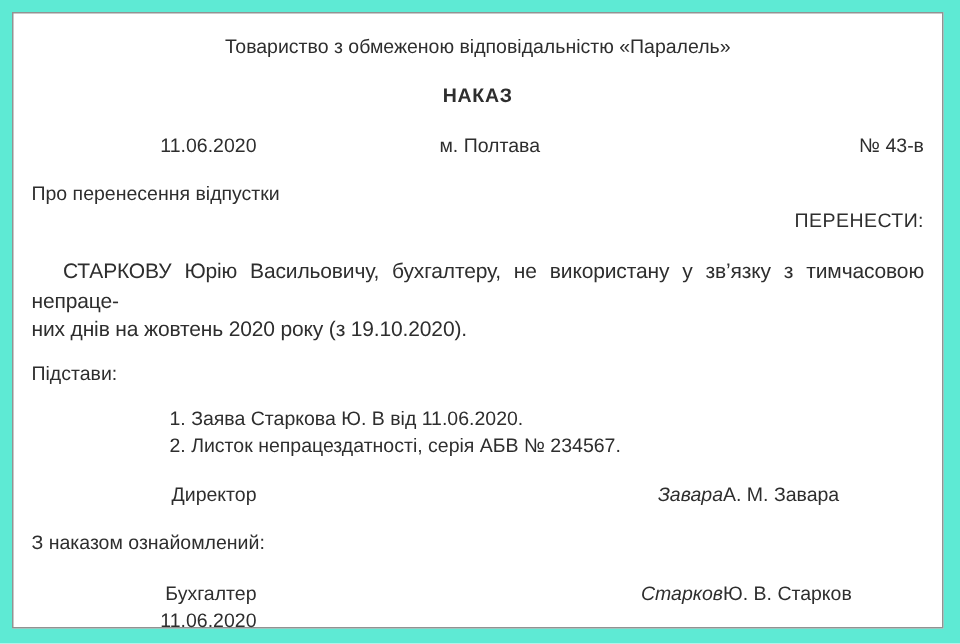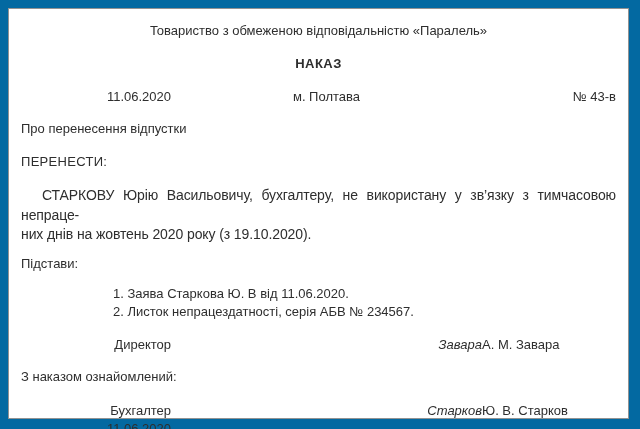--- a/index.html
+++ b/index.html
@@ -4,21 +4,21 @@
 <style>
   * { margin: 0; padding: 0; box-sizing: border-box; }
   html, body { width: 640px; height: 429px; }
   body {
     background: #ffffff;
     font-family: "Liberation Sans", sans-serif;
     color: #2e2e2e;
     font-size: 13px;
     position: relative;
   }
-  .page { position: absolute; inset: 0; background: #0369a1; }
+  .page { position: absolute; inset: 0; background: #5eead4; }
   .frame {
     position: absolute;
     left: 8px; top: 8px; right: 11px; bottom: 10px;
     border: 1.5px solid #929292;
     background: #fff;
   }
   .content {
     position: absolute;
     inset: 0;
     padding: 12px 12px 0 12px;
@@ -34,21 +34,21 @@
   .row3 {
     display: flex;
     align-items: flex-start;
   }
   .daterow { margin-top: 15px; }
   .c-left  { width: 150px; text-align: right; }
   .c-mid   { flex: 1; text-align: center; }
   .c-right { width: 134px; text-align: left; }
   .c-right.flush { text-align: right; }
   .subject { margin-top: 14px; }
-  .directive { margin-top: 15px; letter-spacing: 0.3px; }
+  .directive { letter-spacing: 0.3px; text-align: right; }
   .body-par {
     margin-top: 15px;
     font-size: 14px;
     line-height: 19.5px;
     letter-spacing: -0.1px;
   }
   .body-line.j { text-align: justify; text-align-last: justify; }
   .body-line.indent { text-indent: 21px; }
   .basis-row { margin-top: 10px; display: flex; align-items: flex-start; }
   .basis-label { width: 92px; }

